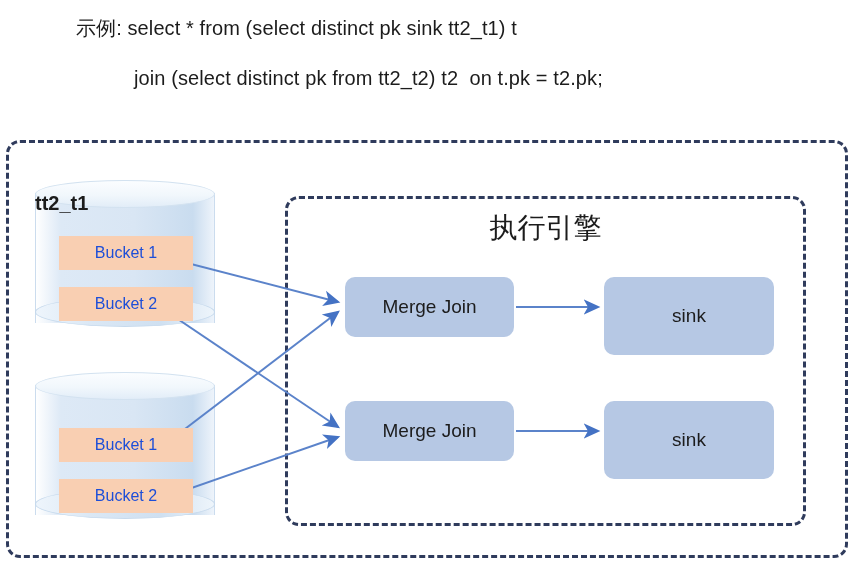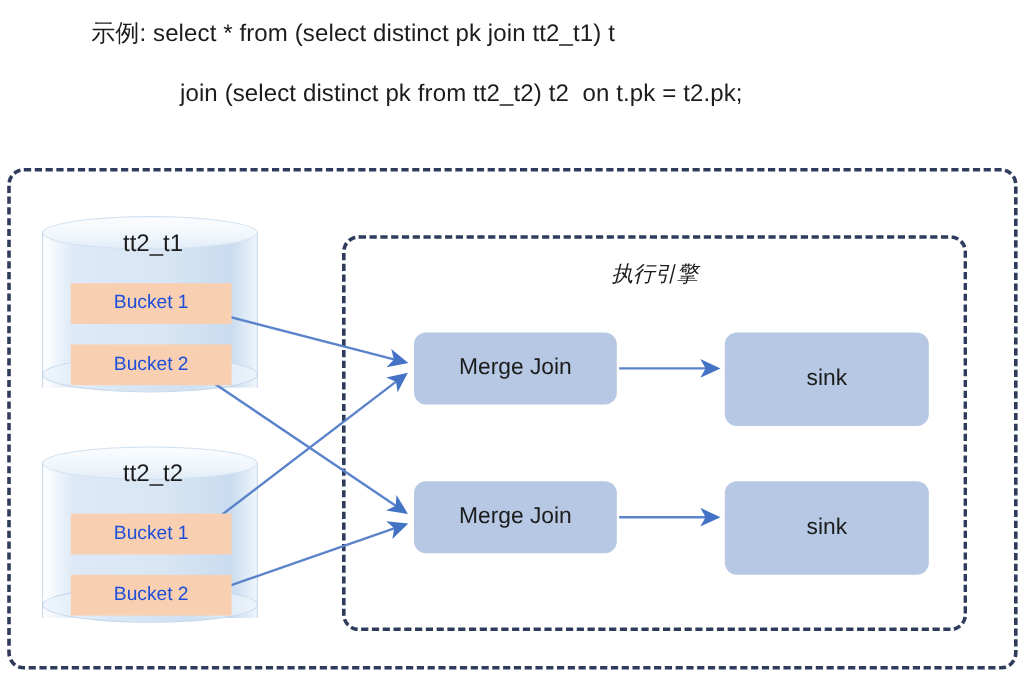--- a/index.html
+++ b/index.html
@@ -27,21 +27,21 @@
   }
   .cap-line {
     position: absolute;
     font-size: 20px;
     line-height: 20px;
     color: #1c1c1c;
     white-space: pre;
     letter-spacing: 0.1px;
   }
   .cap-line-1 { left: 76px;  top: 18px; }
-  .cap-line-2 { left: 150px; top: 68px; }
+  .cap-line-2 { left: 134px; top: 68px; }
 
   
   .dashed-frame {
     position: absolute;
     border: 3px dashed #2f3b5c;
     border-radius: 14px;
     box-sizing: border-box;
     background: transparent;
   }
   #outer-frame {
@@ -55,24 +55,23 @@
     top: 196px;
     width: 521px;
     height: 330px;
   }
   #engine-title {
     position: absolute;
     left: 285px;
     top: 216px;
     width: 521px;
     text-align: center;
-    font-size: 18px;
+    font-size: 28px;
     line-height: 24px;
     color: #1c1c1c;
-    font-style: italic;
   }
 
   
   .cylinder {
     position: absolute;
     width: 180px;
     height: 155px;
   }
   #cyl-t1 { left: 35px; top: 180px; }
   #cyl-t2 { left: 35px; top: 372px; }
@@ -110,25 +109,25 @@
     border-radius: 50%;
     background: linear-gradient(to bottom, #fbfdff 0%, #f1f7fc 55%, #e2edf8 100%);
     border: 1px solid #d3e2f0;
     box-sizing: border-box;
   }
   .cyl-label {
     position: absolute;
     left: 0;
     top: 12px;
     width: 185px;
-    text-align: center;
     font-size: 20px;
     line-height: 22px;
     color: #1c1c1c;
     z-index: 4;
+    font-weight: bold;
   }
 
   
   .bucket {
     position: absolute;
     left: 24px;
     width: 134px;
     height: 34px;
     background: #f9cfb2;
     display: flex;
@@ -166,21 +165,21 @@
     top: 0;
     width: 854px;
     height: 567px;
     pointer-events: none;
   }
 </style>
 </head>
 <body>
 
 <div id="caption">
-  <div class="cap-line cap-line-1">示例: select * from (select distinct pk join tt2_t1) t</div>
+  <div class="cap-line cap-line-1">示例: select * from (select distinct pk sink tt2_t1) t</div>
   <div class="cap-line cap-line-2">join (select distinct pk from tt2_t2) t2  on t.pk = t2.pk;</div>
 </div>
 
 <div id="outer-frame" class="dashed-frame"></div>
 
 <div id="engine-frame" class="dashed-frame"></div>
 <div id="engine-title">执行引擎</div>
 
 <div id="cyl-t1" class="cylinder">
   <div class="cyl-body"></div>
@@ -188,21 +187,20 @@
   <div class="cyl-top"></div>
   <div class="cyl-label">tt2_t1</div>
   <div class="bucket bucket-1">Bucket 1</div>
   <div class="bucket bucket-2">Bucket 2</div>
 </div>
 
 <div id="cyl-t2" class="cylinder">
   <div class="cyl-body"></div>
   <div class="cyl-bottom"></div>
   <div class="cyl-top"></div>
-  <div class="cyl-label">tt2_t2</div>
   <div class="bucket bucket-1">Bucket 1</div>
   <div class="bucket bucket-2">Bucket 2</div>
 </div>
 
 <svg id="arrow-layer" width="854" height="567" viewBox="0 0 854 567">
   <defs>
     <marker id="ah" markerWidth="9" markerHeight="9" refX="7.2" refY="4.5" orient="auto" markerUnits="strokeWidth">
       <path d="M0,0.6 L8.4,4.5 L0,8.4 L2.2,4.5 Z" fill="#4472c4"></path>
     </marker>
   </defs>

